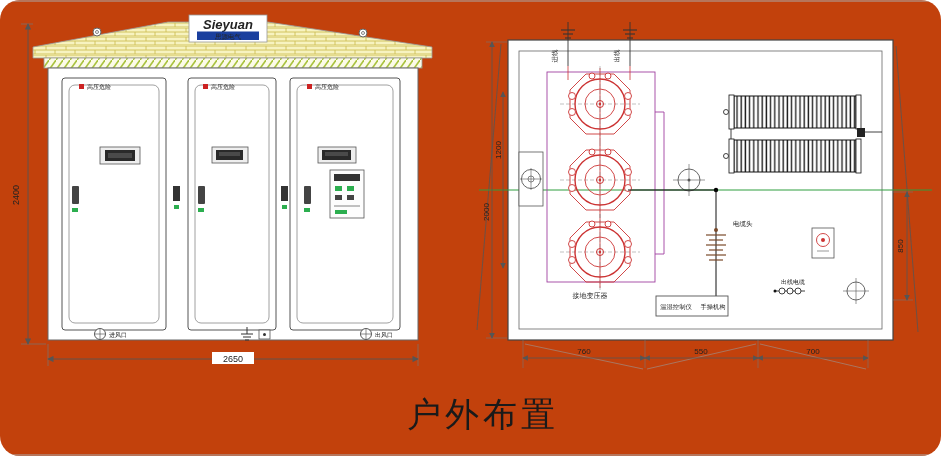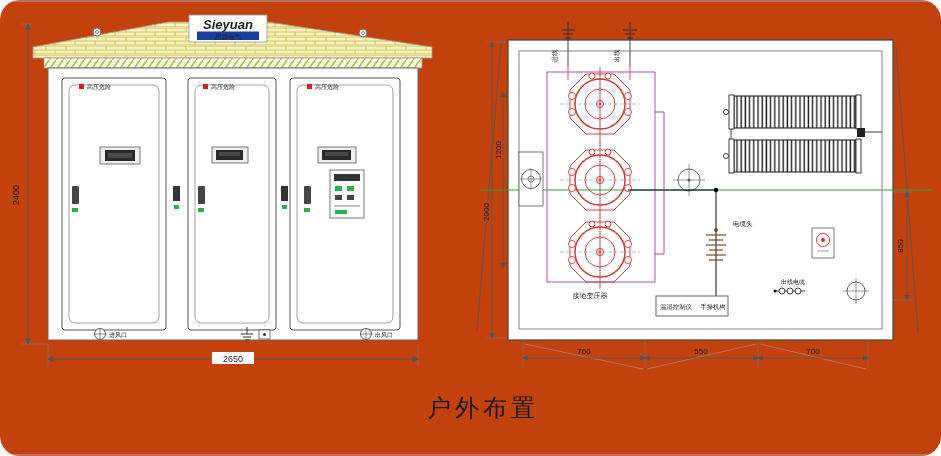--- a/index.html
+++ b/index.html
@@ -1,20 +1,20 @@
 <!DOCTYPE html>
 <html><head>
 <meta charset="utf-8">
 <style>
   html,body{margin:0;padding:0;background:#fff;}
   #stage{position:relative;width:941px;height:456px;background:#c2410c;overflow:hidden;
          font-family:"Liberation Sans",sans-serif;border-radius:20px;}
   svg text{font-family:"Liberation Sans",sans-serif;fill:#222;}
   #caption{position:absolute;left:398px;top:392px;width:170px;text-align:center;
-           font-size:24px;letter-spacing:4px;color:#1a1a1a;
+           font-size:34px;letter-spacing:4px;color:#1a1a1a;
            font-family:"Liberation Serif","Liberation Sans",serif;}
 </style>
 </head>
 <body>
 
 <div id="stage">
 <svg width="941" height="456" viewBox="0 0 941 456">
   <defs>
     <pattern id="brickPat" width="20" height="9" patternUnits="userSpaceOnUse">
       <rect width="20" height="9" fill="#f7f3c0"></rect>

